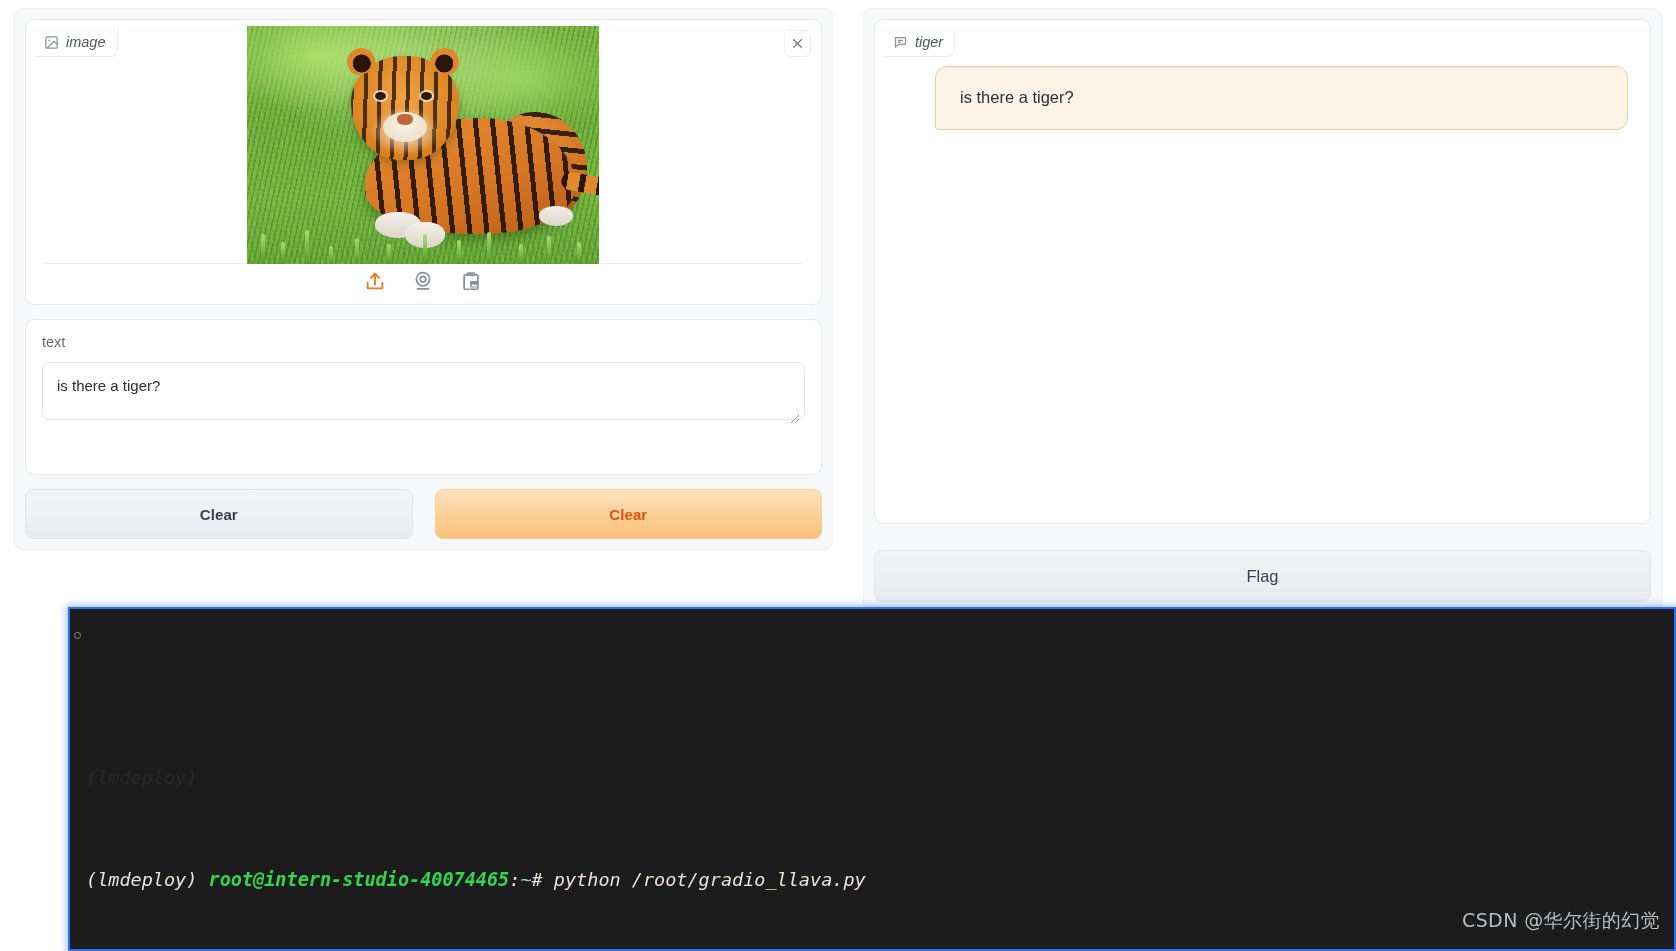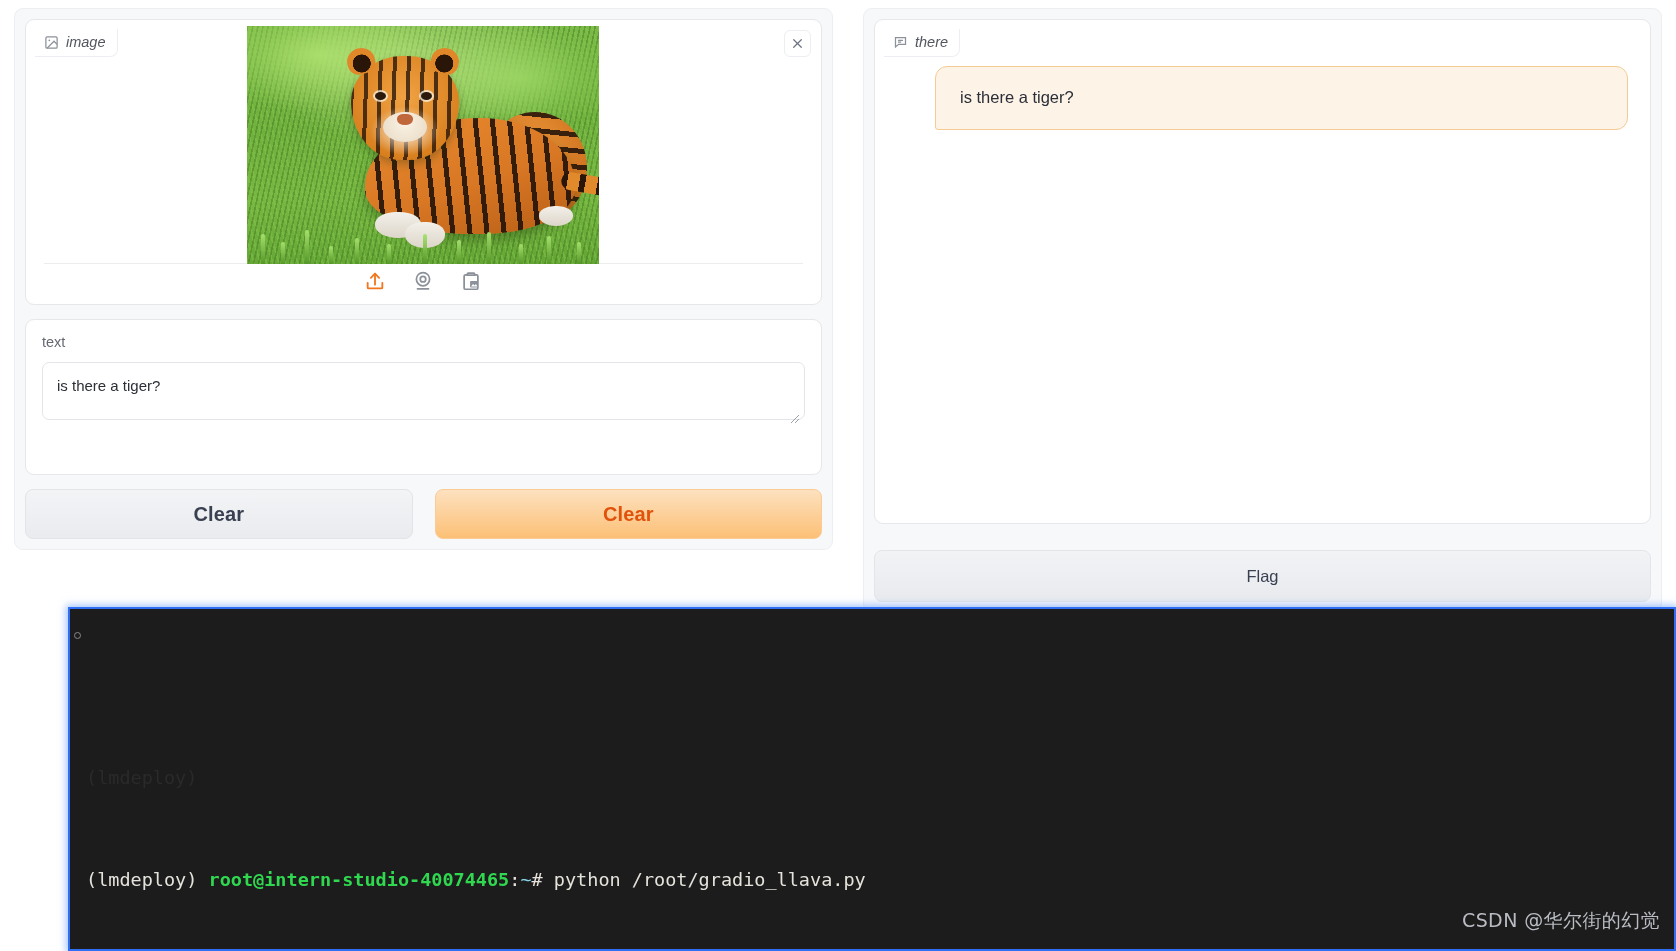--- a/index.html
+++ b/index.html
@@ -227,21 +227,21 @@
     gap: 22px;
     margin-top: 14px;
   }
   .btn {
     flex: 1;
     height: 50px;
     border-radius: 8px;
     display: flex;
     align-items: center;
     justify-content: center;
-    font-size: 20px;
+    font-size: 15px;
     font-weight: bold;
     cursor: pointer;
     border: 1px solid transparent;
     letter-spacing: .1px;
   }
   .btn-secondary {
     background: linear-gradient(180deg, #f3f4f6 0%, #e9ebee 100%);
     border-color: #e2e4e8;
     color: #394150;
   }
@@ -303,21 +303,21 @@
     box-shadow: 0 0 7px 2px rgba(90,150,255,.55);
     overflow: hidden;
     font-family: "DejaVu Sans Mono", "Liberation Mono", monospace;
     font-size: 18.5px;
     line-height: 25.4px;
     color: #d7d4cd;
     padding: 4px 0 0 0;
     white-space: pre;
   }
   .term-inner { padding-left: 16px; }
-  .term-line { height: 25.4px; }
+  .term-line { height: 25.4px; font-style: italic; }
   .clip-top { color: #2a2a2a; }
   .g-green  { color: #2fd84f; font-weight: bold; }
   .g-cyan   { color: #86d4e8; }
   .g-white  { color: #e6e3dc; }
   .term-bullet {
     position: absolute; left: 4px; top: 23px;
     width: 7px; height: 7px; border: 1px solid #8a8a8a; border-radius: 50%;
   }
   .watermark {
     position: absolute;
@@ -440,21 +440,21 @@
       <div class="group">
 
         <div class="block output-block">
           <div class="block-label">
             <span>
               <svg width="15" height="15" viewBox="0 0 24 24" fill="none" stroke="#8b9099" stroke-width="2">
                 <path d="M4 4h16v11H9l-5 4V4z"></path>
                 <path d="M8 8.5h8M8 11.5h5"></path>
               </svg>
             </span>
-            <span>there</span>
+            <span>tiger</span>
           </div>
 
           <div class="bubble user">is there a tiger?</div>
         </div>
 
         <div class="flag-wrap">
           <div class="btn-flag">Flag</div>
         </div>
 
       </div>

